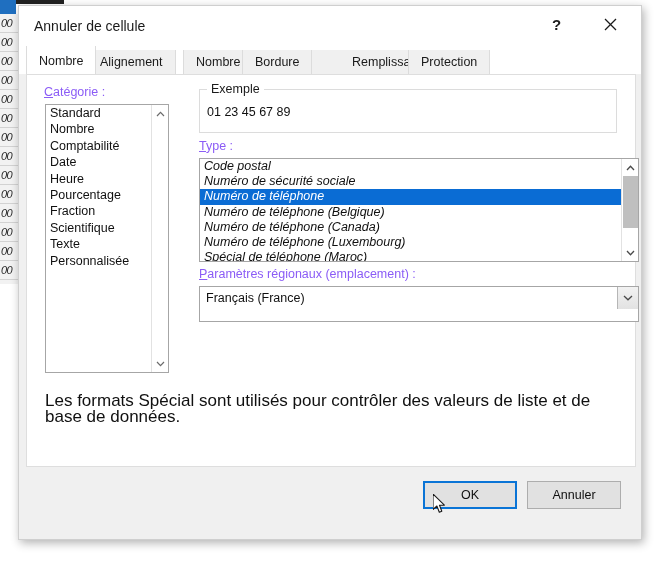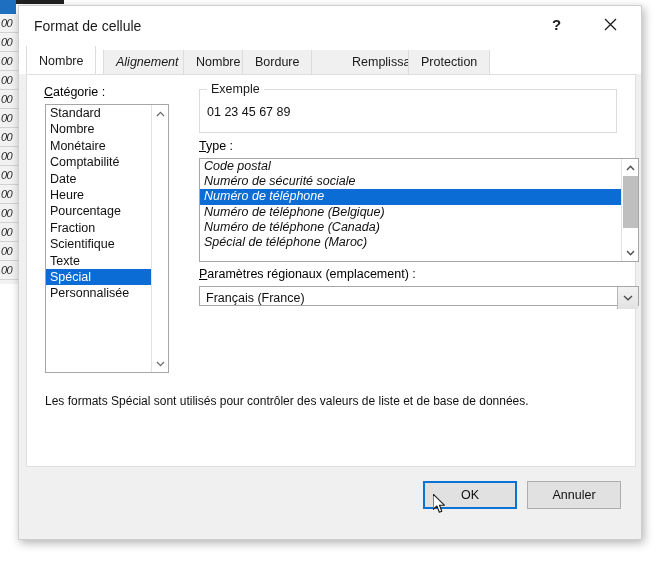--- a/index.html
+++ b/index.html
@@ -155,21 +155,21 @@
     width: 610px;
     height: 393px;
     background: #ffffff;
     border: 1px solid #dedede;
     box-sizing: border-box;
   }
 
   .field-label {
     position: absolute;
     font-size: 12.5px;
-    color: #000000;
+    color: #8b5cf6;
     white-space: nowrap;
   }
   .field-label .acc { text-decoration: underline; }
 
   
   #category-label { left: 17px; top: 10px; }
   #category-list {
     position: absolute;
     left: 18px;
     top: 29px;
@@ -293,21 +293,21 @@
     color: #ffffff;
   }
 
   
   #locale-label { left: 172px; top: 192px; }
   #locale-combo {
     position: absolute;
     left: 172px;
     top: 211px;
     width: 440px;
-    height: 20px;
+    height: 36px;
     background: #ffffff;
     border: 1px solid #a6a6a6;
     box-sizing: border-box;
     cursor: default;
   }
   #locale-value {
     position: absolute;
     left: 6px;
     top: 4px;
     font-size: 12.5px;
@@ -327,21 +327,21 @@
     color: #444444;
     box-sizing: border-box;
   }
 
   
   #description {
     position: absolute;
     left: 18px;
     top: 318px;
     width: 575px;
-    font-size: 12px;
+    font-size: 17px;
     color: #101010;
     line-height: 16px;
   }
 
   
   #footer {
     position: absolute;
     left: 0;
     bottom: 0;
     width: 100%;
@@ -404,56 +404,54 @@
       <div class="cellnum" style="top: 212px;">00</div>
       <div class="cellnum" style="top: 231px;">00</div>
       <div class="cellnum" style="top: 250px;">00</div>
     </div>
   <div class="sheet-left-edge"></div>
 </div>
 
 <div id="dialog">
 
   <div id="titlebar">
-    <div id="dialog-title">Format de cellule</div>
+    <div id="dialog-title">Annuler de cellule</div>
     <div class="title-btn" id="help-button">?</div>
     <div class="title-btn" id="close-button">
       <svg width="13" height="13" viewBox="0 0 13 13" aria-hidden="true">
         <line x1="1" y1="1" x2="12" y2="12" stroke="#1a1a1a" stroke-width="1.2"></line>
         <line x1="12" y1="1" x2="1" y2="12" stroke="#1a1a1a" stroke-width="1.2"></line>
       </svg>
     </div>
   </div>
 
   <div id="tabstrip">
       <div class="tab active" style="left: 7px;">Nombre</div>
-      <div class="tab" style="left: 84px; font-style: italic;">Alignement</div>
+      <div class="tab" style="left: 68px;">Alignement</div>
       <div class="tab" style="left: 164px;">Nombre</div>
       <div class="tab" style="left: 223px;">Bordure</div>
       <div class="tab" style="left: 292px; padding-left: 40px;">Remplissage</div>
       <div class="tab" style="left: 389px;">Protection</div>
     </div>
 
   <div id="tabpage">
 
     <div class="field-label" id="category-label"><span class="acc">C</span><span>atégorie :</span></div>
 
     <div id="category-list">
       <div id="category-items">
           <div class="cat-item">Standard</div>
           <div class="cat-item">Nombre</div>
-          <div class="cat-item">Monétaire</div>
           <div class="cat-item">Comptabilité</div>
           <div class="cat-item">Date</div>
           <div class="cat-item">Heure</div>
           <div class="cat-item">Pourcentage</div>
           <div class="cat-item">Fraction</div>
           <div class="cat-item">Scientifique</div>
           <div class="cat-item">Texte</div>
-          <div class="cat-item selected">Spécial</div>
           <div class="cat-item">Personnalisée</div>
         </div>
       <div class="vscroll">
         <div class="arrow up">
           <svg width="9" height="6" viewBox="0 0 9 6">
               <polyline points="1,5 4.5,1.3 8,5" fill="none" stroke="#6b6b6b" stroke-width="1.2"></polyline>
             </svg>
         </div>
         <div class="arrow down">
           <svg width="9" height="6" viewBox="0 0 9 6">
@@ -469,20 +467,21 @@
 
     <div class="field-label" id="type-label"><span class="acc">T</span><span>ype :</span></div>
 
     <div id="type-list">
       <div id="type-items">
           <div class="type-item">Code postal</div>
           <div class="type-item">Numéro de sécurité sociale</div>
           <div class="type-item selected">Numéro de téléphone</div>
           <div class="type-item">Numéro de téléphone (Belgique)</div>
           <div class="type-item">Numéro de téléphone (Canada)</div>
+          <div class="type-item">Numéro de téléphone (Luxembourg)</div>
           <div class="type-item">Spécial de téléphone (Maroc)</div>
         </div>
       <div class="vscroll">
         <div class="arrow up">
           <svg width="9" height="6" viewBox="0 0 9 6">
               <polyline points="1,5 4.5,1.3 8,5" fill="none" stroke="#4a4a4a" stroke-width="1.3"></polyline>
             </svg>
         </div>
         <div class="thumb" style="top:17px;height:52px;"></div>
         <div class="arrow down">

